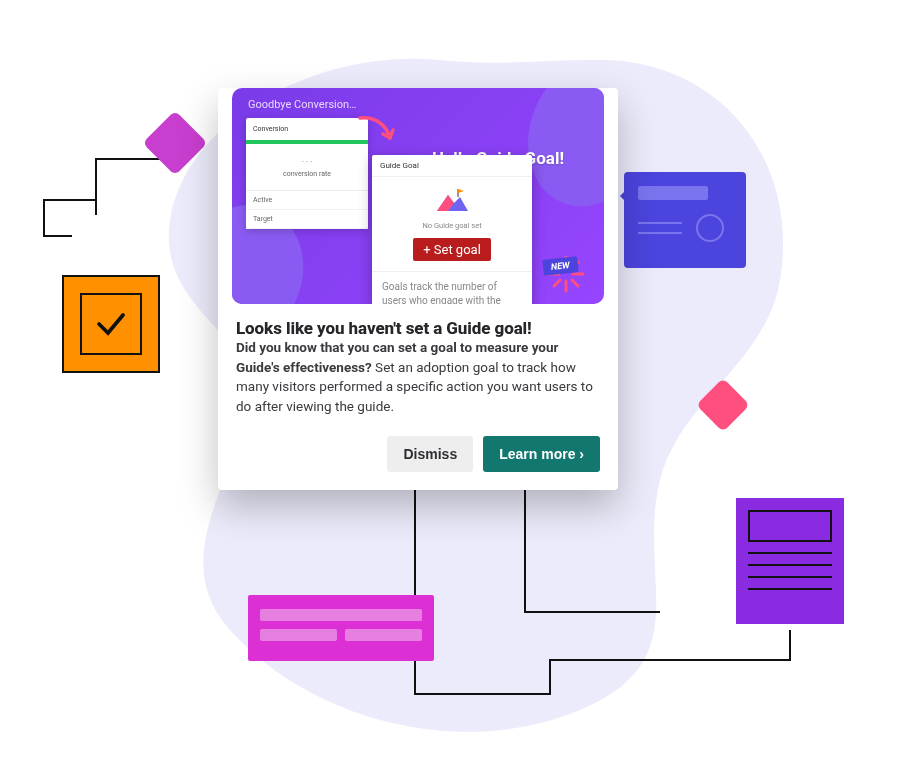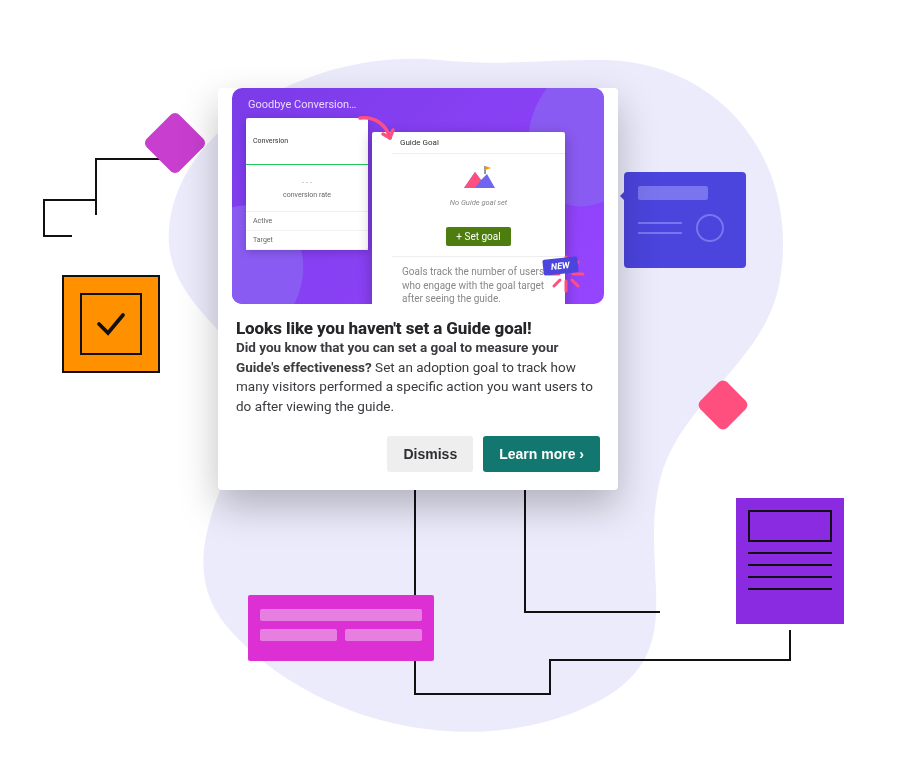--- a/index.html
+++ b/index.html
@@ -82,38 +82,38 @@
     .illus .leaf1 { width:120px; height:140px; left:-50px; bottom:-40px; transform:rotate(20deg); }
     .illus .leaf2 { width:120px; height:150px; right:-46px; top:-30px; transform:rotate(200deg); }
 
     .illus .caption-old { position:absolute; left:16px; top:10px; color:#e8d8ff; font-size:11px; }
     .illus .caption-new { position:absolute; right:40px; top:24px; color:#fff; font-size:17px;
       font-weight:700; text-shadow:0 1px 2px rgba(0,0,0,.2);margin-top:36px; }
 
     .illus .old-card { position:absolute; left:14px; top:30px; width:122px; background:#fff;
       border-radius:2px; box-shadow:0 2px 8px rgba(0,0,0,.2); font-size:7px; color:#666;
       z-index:1; }
-    .illus .old-card .hd { padding:19px 7px; border-bottom:1px solid #22c55e; color:#333; }
+    .illus .old-card .hd { padding:7px 7px; border-bottom:4px solid #22c55e; color:#333; }
     .illus .old-card .bd { height:46px; display:flex; flex-direction:column;
       align-items:center; justify-content:center; gap:4px; }
     .illus .old-card .bd .dash { color:#aaa; font-size:8px; }
     .illus .old-card .ft { border-top:1px solid #eee; }
     .illus .old-card .frow { padding:5px 7px; border-bottom:1px solid #f2f2f2; }
 
     .illus .arrow { position:absolute; left:124px; top:26px; z-index:3; color:#ff4f7e; }
 
-    .illus .new-card { position:absolute; left:140px; top:44px; width:193px; background:#fff;
+    .illus .new-card { position:absolute; left:140px; top:67px; width:160px; background:#fff;
       border-radius:2px; box-shadow:0 4px 14px rgba(0,0,0,.3); font-size:8px; color:#555;
-      z-index:2; text-align:center;padding-left:20px; }
+      z-index:2; text-align:center; }
     .illus .new-card .hd { padding:6px 8px; text-align:left; border-bottom:1px solid #eee; color:#333; }
     .illus .new-card .bd { padding:12px 10px 10px; border-bottom:1px solid #eee; }
     .illus .new-card .mountain { margin:0 auto 6px; }
-    .illus .new-card .msg { color:#888; font-size:7.5px; margin-bottom:20px;font-style:italic; }
-    .illus .new-card .setbtn { display:inline-block; background:#4d7c0f; color:#fff;
-      font-size:10px; padding:4px 10px; border-radius:2px; }
+    .illus .new-card .msg { color:#888; font-size:7.5px; margin-bottom:8px; }
+    .illus .new-card .setbtn { display:inline-block; background:#b91c1c; color:#fff;
+      font-size:13px; padding:4px 10px; border-radius:2px; }
     .illus .new-card .ft { padding:8px 10px; font-size:10px; color:#888; text-align:left;
       line-height:1.35; }
 
     .illus .burst { position:absolute; right:18px; bottom:10px; z-index:3; }
     .illus .newbadge { position:absolute; right:26px; bottom:30px; z-index:4;
       background:#4b44dd; color:#fff; font-size:9px; font-weight:700; font-style:italic;
       padding:3px 8px; transform:rotate(-6deg); border-radius:2px; }
 
     
     .modal-body { padding:14px 18px 6px; }

